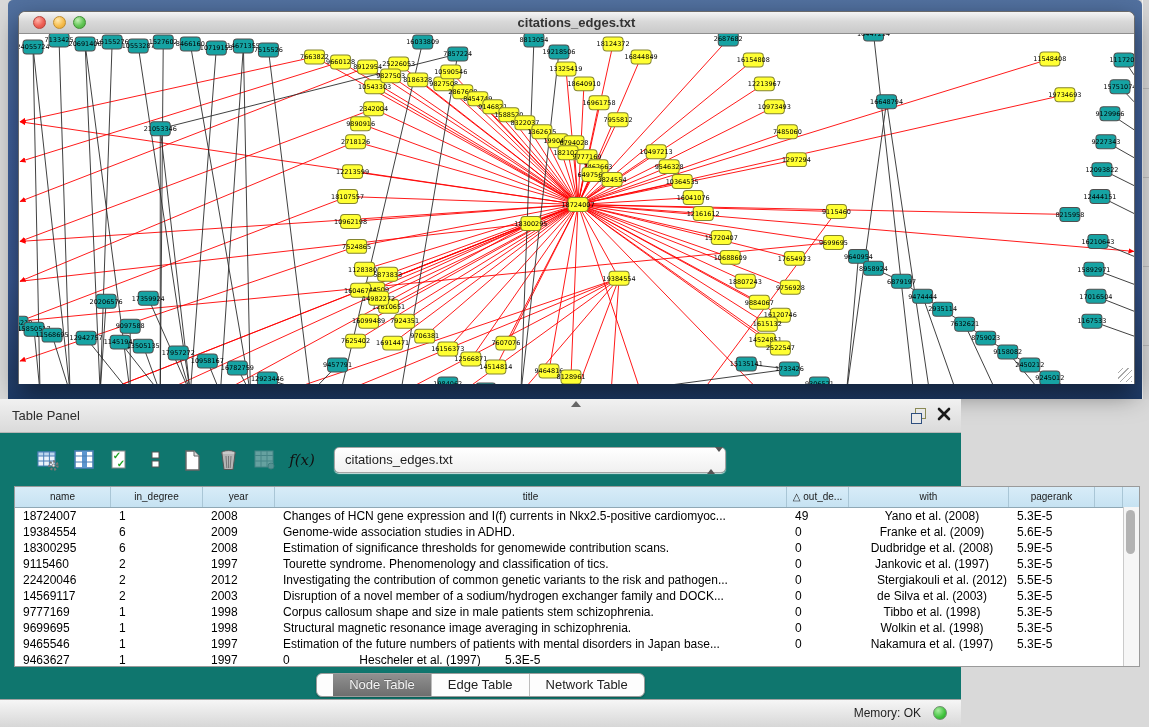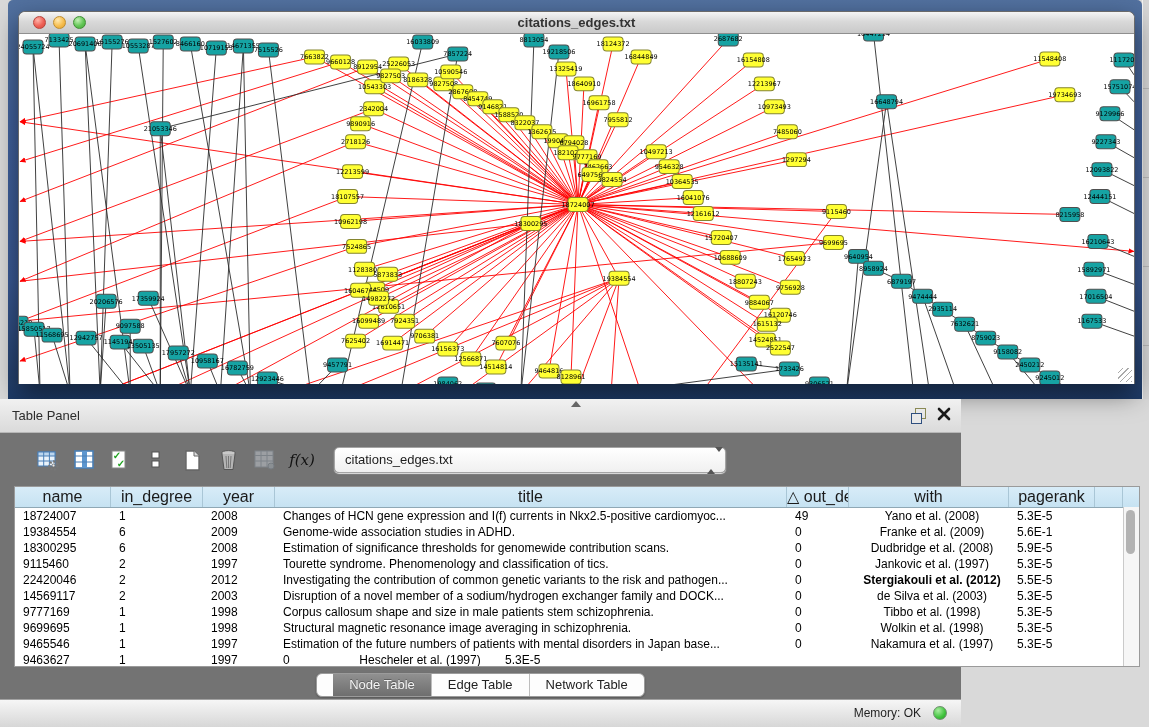--- a/index.html
+++ b/index.html
@@ -30,21 +30,21 @@
   .canvas svg{position:absolute;left:0;top:0;width:100%;height:100%;}
   .edge-r{stroke:var(--edge-red,#f00);stroke-width:0.9;fill:none;}
   .edge-b{stroke:var(--edge-black,#2b2b2b);stroke-width:0.9;fill:none;}
   .node-t{fill:var(--teal,#16a3a3);stroke:#4f4f4f;stroke-width:1;}
   .node-y{fill:var(--yellow,#ffff33);stroke:#85852f;stroke-width:1;}
   .node-label{font-size:6.5px;font-family:"DejaVu Sans",sans-serif;fill:#000;text-anchor:middle;}
   .grip{position:absolute;right:2px;bottom:2px;width:14px;height:14px;
     background:repeating-linear-gradient(135deg,transparent 0 3px,#aaa 3px 4px);}
 
   
-  .table-panel{position:absolute;left:0;top:399px;width:961px;height:328px;background:#737373;}
+  .table-panel{position:absolute;left:0;top:399px;width:961px;height:328px;background:#0f766e;}
   .panel-header{position:relative;height:33px;background:linear-gradient(180deg,#f1f1f1,#dadada);
     border-bottom:1px solid #b7b7b7;}
   .panel-title{position:absolute;left:12px;line-height:33px;font-size:13px;color:#2c2c2c;}
   .split-caret{position:absolute;left:571px;top:2px;width:0;height:0;
     border-left:5px solid transparent;border-right:5px solid transparent;border-bottom:6px solid #666;}
   .float-icon{position:absolute;right:34px;top:9px;width:16px;height:15px;}
   .float-icon .sq1{position:absolute;left:4px;top:0;width:9px;height:9px;border:1.5px solid #8a8a55;background:transparent;}
   .float-icon .sq2{position:absolute;left:0;top:5px;width:9px;height:9px;border:1.5px solid #2f4f7f;background:#e9e9e9;}
   .close-icon{position:absolute;right:10px;top:8px;width:14px;height:14px;}
 
@@ -57,21 +57,21 @@
   .combo .value{position:absolute;left:10px;line-height:24px;font-size:13px;color:#1c1c1c;}
   .combo .stepper{position:absolute;right:8px;top:4px;width:10px;height:17px;}
   .combo .stepper .up{width:0;height:0;border-left:4px solid transparent;border-right:4px solid transparent;
     border-bottom:5px solid #555;margin-bottom:3px;}
   .combo .stepper .down{width:0;height:0;border-left:4px solid transparent;border-right:4px solid transparent;
     border-top:5px solid #555;}
 
   .table-wrap{position:absolute;left:14px;top:87px;width:1126px;height:181px;border:1px solid #9a9a9a;
     background:#fff;box-sizing:border-box;overflow:hidden;}
   .thead{display:flex;height:20px;background:linear-gradient(180deg,#d8ecf8,#c6e2f2);border-bottom:1px solid #8fa8b5;}
-  .th{box-sizing:border-box;border-right:1px solid #a9c6d6;font-size:16px;color:#1a1a1a;text-align:center;
+  .th{box-sizing:border-box;border-right:1px solid #a9c6d6;font-size:10px;color:#1a1a1a;text-align:center;
     line-height:19px;overflow:hidden;white-space:nowrap;flex:0 0 auto;}
   .tr{display:flex;height:16px;background:#fff;}
   .td{box-sizing:border-box;font-size:12px;color:#000;line-height:16px;padding:0 2px 0 8px;
     overflow:hidden;white-space:nowrap;flex:0 0 auto;}
   .vscroll{position:absolute;right:0;top:20px;bottom:0;width:15px;background:#f6f6f6;border-left:1px solid #cacaca;}
   .vthumb{position:absolute;left:2px;top:3px;width:9px;height:44px;background:#b3b3b3;border-radius:5px;}
 
   .tabs-bar{position:absolute;left:0;right:0;top:274px;height:24px;display:flex;justify-content:center;}
   .seg-control{display:flex;height:22px;border:1px solid #9b9b9b;border-radius:6px;overflow:hidden;
     background:#fdfdfd;box-shadow:0 1px 2px rgba(0,0,0,.25);}
@@ -666,21 +666,21 @@
             <div class="td" style="width: 160px; text-align: center;">Yano et al. (2008)</div>
             <div class="td" style="width: 86px; text-align: left;">5.3E-5</div>
           </div>
           <div class="tr">
             <div class="td" style="width: 96px; text-align: left;">19384554</div>
             <div class="td" style="width: 92px; text-align: left;">6</div>
             <div class="td" style="width: 72px; text-align: left;">2009</div>
             <div class="td" style="width: 512px; text-align: left;">Genome-wide association studies in ADHD.</div>
             <div class="td" style="width: 62px; text-align: left;">0</div>
             <div class="td" style="width: 160px; text-align: center;">Franke et al. (2009)</div>
-            <div class="td" style="width: 86px; text-align: left;">5.6E-1</div>
+            <div class="td" style="width: 86px; text-align: left;">5.6E-5</div>
           </div>
           <div class="tr">
             <div class="td" style="width: 96px; text-align: left;">18300295</div>
             <div class="td" style="width: 92px; text-align: left;">6</div>
             <div class="td" style="width: 72px; text-align: left;">2008</div>
             <div class="td" style="width: 512px; text-align: left;">Estimation of significance thresholds for genomewide contribution scans.</div>
             <div class="td" style="width: 62px; text-align: left;">0</div>
             <div class="td" style="width: 160px; text-align: center;">Dudbridge et al. (2008)</div>
             <div class="td" style="width: 86px; text-align: left;">5.9E-5</div>
           </div>
@@ -692,21 +692,21 @@
             <div class="td" style="width: 62px; text-align: left;">0</div>
             <div class="td" style="width: 160px; text-align: center;">Jankovic et al. (1997)</div>
             <div class="td" style="width: 86px; text-align: left;">5.3E-5</div>
           </div>
           <div class="tr">
             <div class="td" style="width: 96px; text-align: left;">22420046</div>
             <div class="td" style="width: 92px; text-align: left;">2</div>
             <div class="td" style="width: 72px; text-align: left;">2012</div>
             <div class="td" style="width: 512px; text-align: left;">Investigating the contribution of common genetic variants to the risk and pathogen...</div>
             <div class="td" style="width: 62px; text-align: left;">0</div>
-            <div class="td" style="width: 160px; text-align: center; font-weight: bold;">Stergiakouli et al. (2012)</div>
+            <div class="td" style="width: 160px; text-align: right;">Stergiakouli et al. (2012)</div>
             <div class="td" style="width: 86px; text-align: left;">5.5E-5</div>
           </div>
           <div class="tr">
             <div class="td" style="width: 96px; text-align: left;">14569117</div>
             <div class="td" style="width: 92px; text-align: left;">2</div>
             <div class="td" style="width: 72px; text-align: left;">2003</div>
             <div class="td" style="width: 512px; text-align: left;">Disruption of a novel member of a sodium/hydrogen exchanger family and DOCK...</div>
             <div class="td" style="width: 62px; text-align: left;">0</div>
             <div class="td" style="width: 160px; text-align: center;">de Silva et al. (2003)</div>
             <div class="td" style="width: 86px; text-align: left;">5.3E-5</div>

